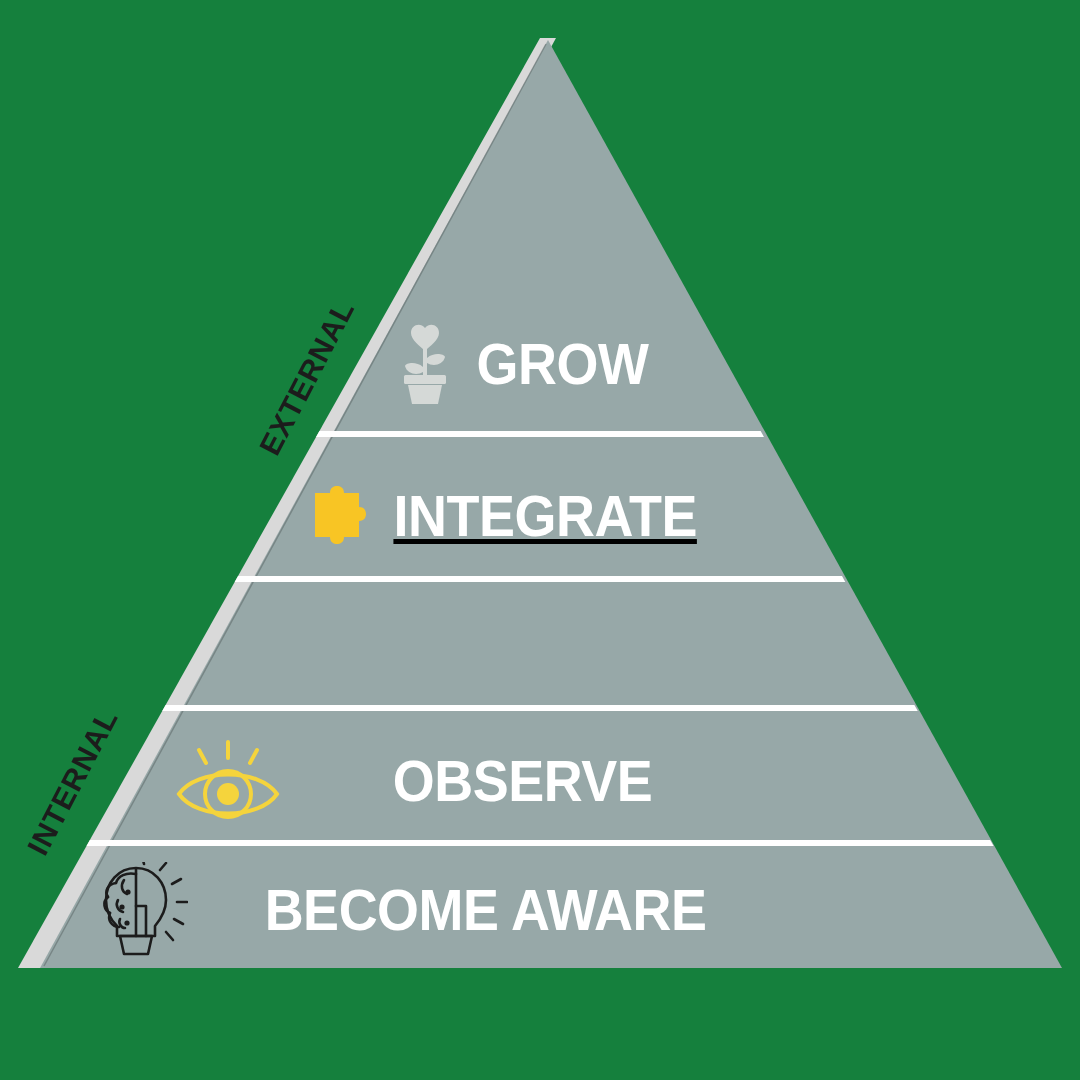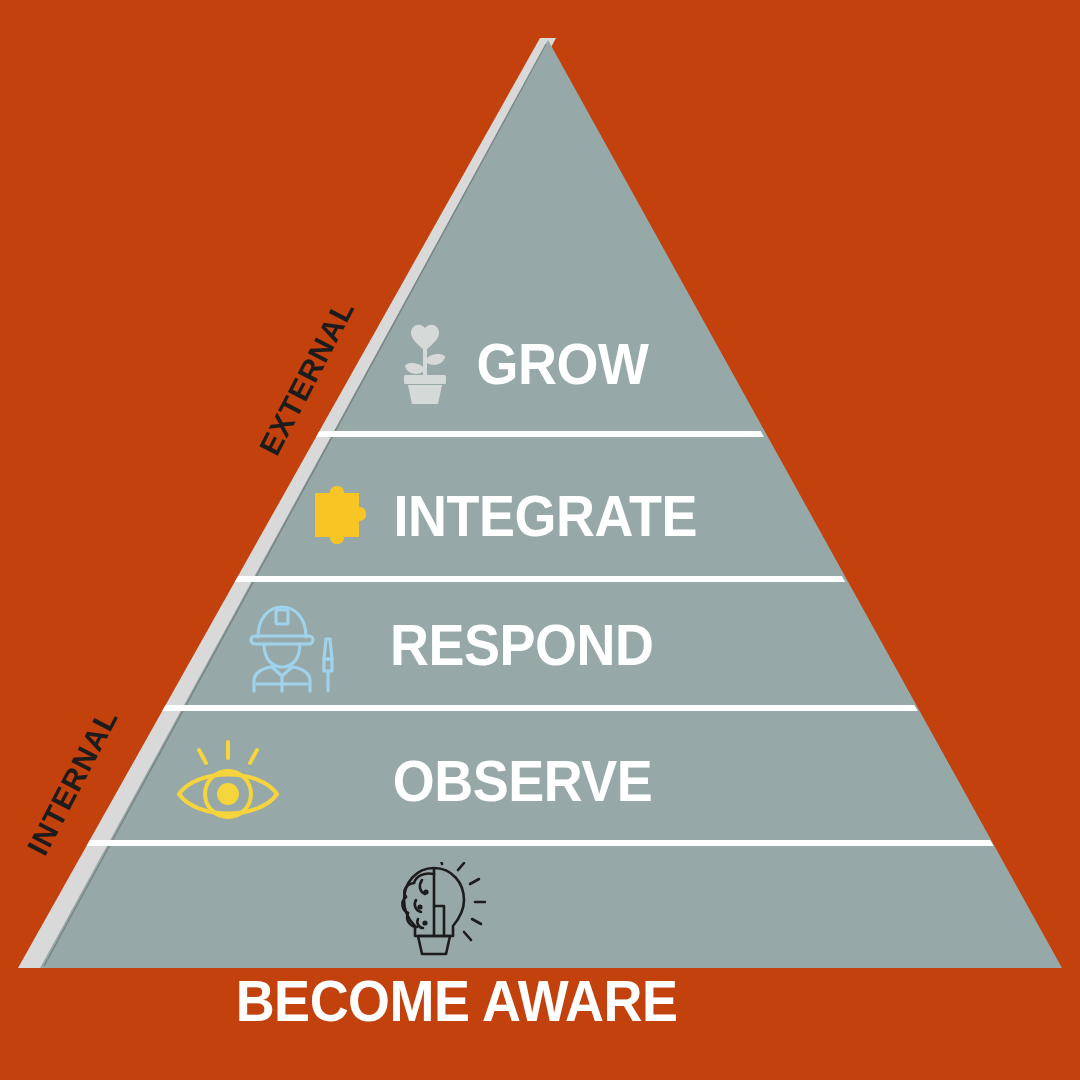--- a/index.html
+++ b/index.html
@@ -14,21 +14,21 @@
     font-family: "Liberation Sans", sans-serif;
     position: relative;
   }
 
   #stage {
     position: absolute;
     left: 0;
     top: 0;
     width: 1080px;
     height: 1080px;
-    background: #c2410c;
+    background: #15803d;
   }
 
   #pyramid-svg {
     position: absolute;
     left: 0;
     top: 0;
     width: 1080px;
     height: 1080px;
     display: block;
   }
@@ -54,33 +54,33 @@
   .tier-icon {
     display: block;
     flex: 0 0 auto;
   }
 
   
   #row-grow     { left: 398px; top: 318px; width: 250px; height: 92px; justify-content: flex-start; }
   #row-grow .tier-label { font-size: 58px; }
 
   
-  #row-integrate { left: 306px; top: 474px; width: 400px; height: 84px; justify-content: flex-start; }
+  #row-integrate { left: 306px; top: 474px; width: 400px; height: 84px; justify-content: flex-start; text-decoration: underline; }
   #row-integrate .tier-label { font-size: 58px; }
 
   
   #row-respond   { left: 240px; top: 600px; width: 450px; height: 90px; justify-content: flex-start; }
   #row-respond .tier-label { font-size: 58px; margin-left: 26px; }
 
   
   #row-observe   { left: 158px; top: 736px; width: 520px; height: 90px; justify-content: center; }
   #row-observe .tier-label { font-size: 58px; margin-left: 86px; }
 
   
-  #row-aware     { left: 84px; top: 862px; width: 700px; height: 96px; justify-content: flex-start; flex-direction: column; }
+  #row-aware     { left: 84px; top: 862px; width: 700px; height: 96px; justify-content: flex-start; }
   #row-aware .tier-label { font-size: 58px; margin-left: 46px; }
 
   
   .side-label {
     position: absolute;
     color: #1C1C1C;
     font-family: "Liberation Sans", sans-serif;
     font-weight: bold;
     font-size: 30px;
     letter-spacing: 1px;
@@ -159,47 +159,20 @@
         L54 50
         L39 50
         C39 55.5 35 57 32 57
         C29 57 25 55.5 25 50
         L10 50
         Z" transform="translate(-1,2)"></path>
     </svg>
     <span class="tier-label">INTEGRATE</span>
   </div>
 
-  <div class="tier-row" id="row-respond">
-    <svg class="tier-icon" width="100" height="96" viewBox="0 0 100 96">
-      <g fill="none" stroke="#9FD3EC" stroke-width="3.2" stroke-linecap="round" stroke-linejoin="round">
-
-        <path d="M18 40 C18 22 28 10 42 10 C56 10 66 22 66 40"></path>
-
-        <rect x="36" y="13" width="12" height="14" rx="2"></rect>
-
-        <rect x="11" y="39" width="62" height="8" rx="4"></rect>
-
-        <path d="M24 47 C24 62 32 70 42 70 C52 70 60 62 60 47"></path>
-
-        <path d="M32 70 L42 79 L52 70"></path>
-
-        <path d="M14 94 L14 84 C14 76 22 71 32 70"></path>
-        <path d="M70 94 L70 84 C70 76 62 71 52 70"></path>
-
-        <line x1="17" y1="87" x2="67" y2="87"></line>
-        <line x1="42" y1="79" x2="42" y2="94"></line>
-
-        <path d="M86 42 L90 42 L92 62 L84 62 Z"></path>
-        <rect x="84" y="62" width="8" height="12"></rect>
-        <line x1="88" y1="74" x2="88" y2="94"></line>
-      </g>
-    </svg>
-    <span class="tier-label">RESPOND</span>
-  </div>
 
   <div class="tier-row" id="row-observe">
     <svg class="tier-icon" width="110" height="86" viewBox="0 0 110 86">
       <g stroke="#F5D43C" stroke-width="4" stroke-linecap="round" fill="none">
 
         <line x1="55" y1="4" x2="55" y2="20"></line>
         <line x1="26" y1="12" x2="33" y2="25"></line>
         <line x1="84" y1="12" x2="77" y2="25"></line>
 
         <path d="M6 56 C24 30 86 30 104 56 C86 82 24 82 6 56 Z"></path>

